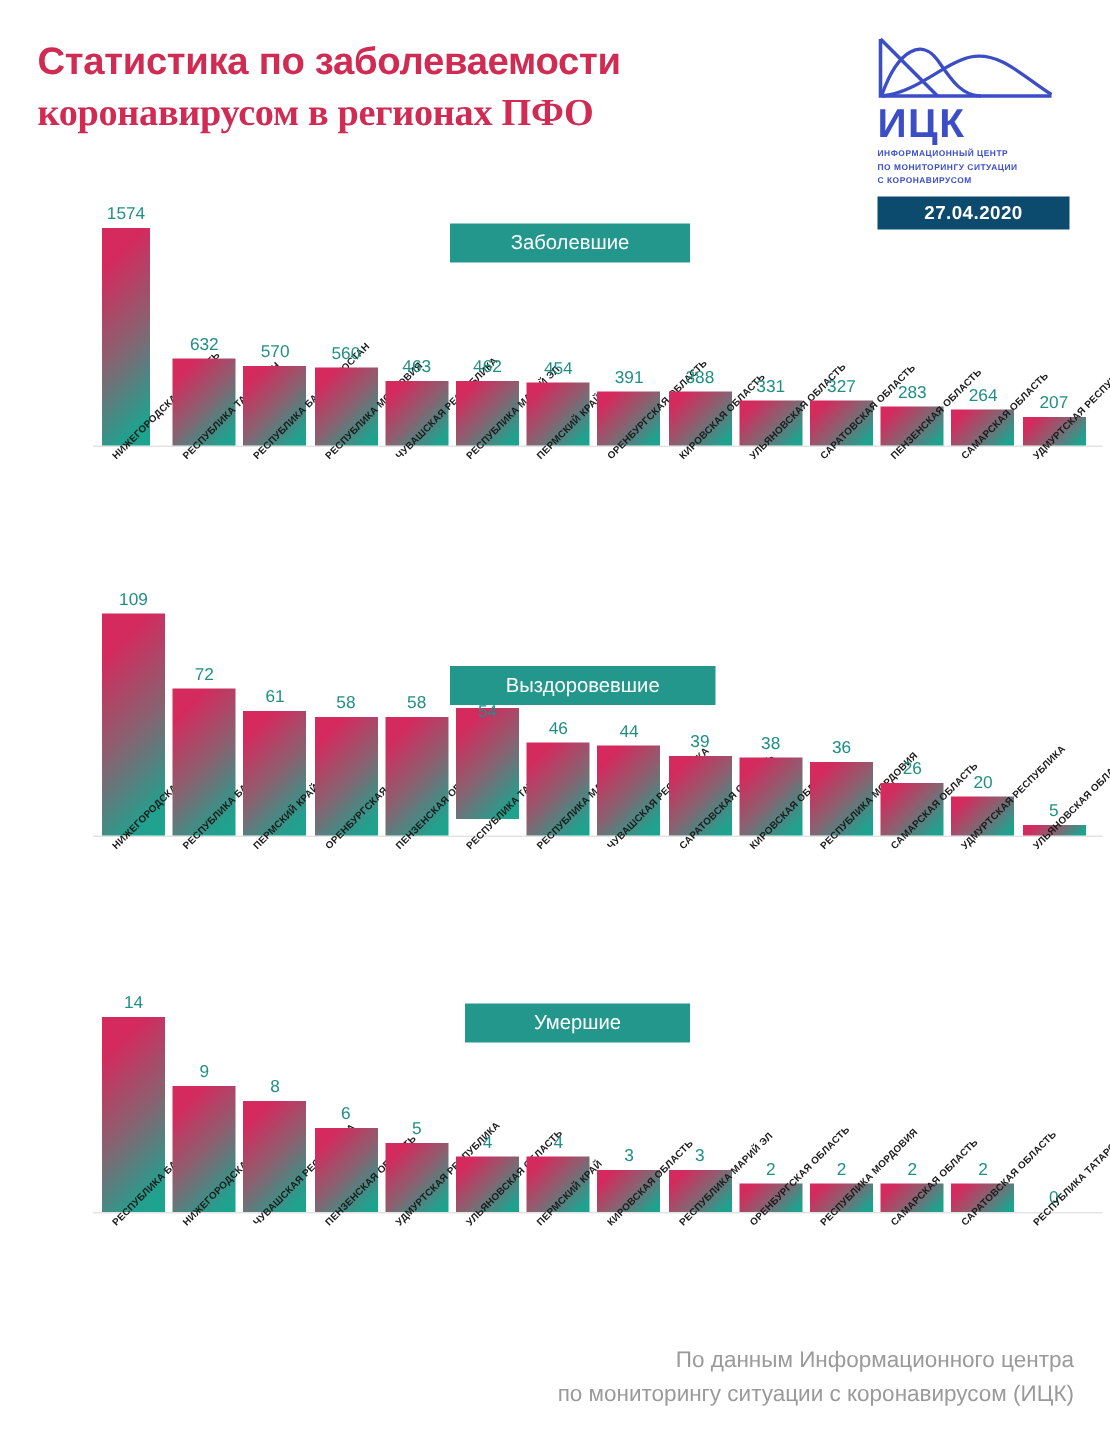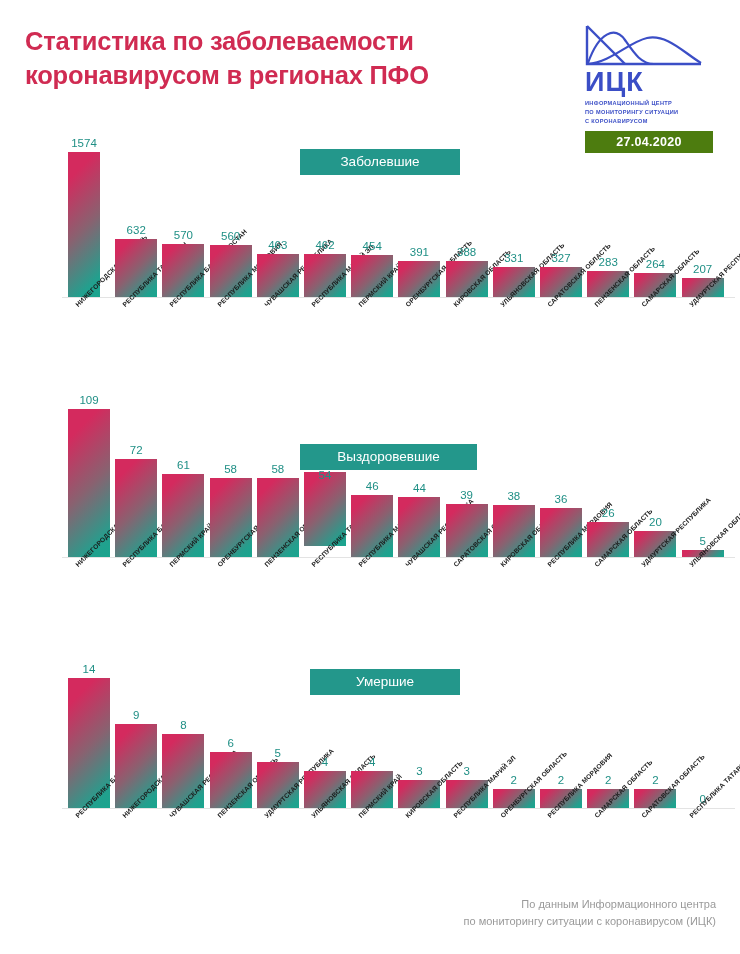--- a/index.html
+++ b/index.html
@@ -11,34 +11,34 @@
   }
   .page{position:relative;width:740px;height:954px;}
 
   
   .header{position:absolute;left:0;top:0;width:740px;height:118px;padding-left:37px;}
   .title{
     position:absolute;left:25px;top:24px;width:520px;
     font-size:25.5px;font-weight:bold;line-height:1.34;
     color:#d02b52;letter-spacing:-0.2px;
   }
-  .title .l2{display:block;}
+  .title .l2{display:block;font-family:Liberation Serif, serif;}
 
   .logo{position:absolute;left:585px;top:24px;width:133px;}
   .logo-mark{width:118px;height:44px;display:block;}
   .logo-word{
     font-size:27px;font-weight:bold;color:#3b4ec6;
     letter-spacing:1px;line-height:1;margin-top:1px;
   }
   .logo-sub{
     font-size:5.6px;color:#3b4ec6;line-height:1.62;
     letter-spacing:0.35px;margin-top:3px;font-weight:bold;
   }
   .logo-date{
-    margin-top:5px;background:#4d7c0f;color:#fff;
+    margin-top:5px;background:#0c4a6e;color:#fff;
     font-size:12.5px;font-weight:bold;text-align:center;
     padding:3.5px 0 4px;width:128px;letter-spacing:0.3px;
   }
 
   
   .chart{position:absolute;left:0;width:740px;}
   .badge{
     position:absolute;background:#23978b;color:#ffffff;
     font-size:13.5px;padding:5px 16px 6px;white-space:nowrap;
     text-align:center;
@@ -56,21 +56,21 @@
   .lab{
     position:absolute;top:0;
     font-size:6.6px;font-weight:bold;color:#1b1b1b;
     white-space:nowrap;transform-origin:left top;
     transform:rotate(-45deg);letter-spacing:0.15px;
   }
 
   
   .footer{
     position:absolute;right:24px;top:896px;width:420px;
-    text-align:right;font-size:11px;color:#9a9a9a;line-height:1.5;
+    text-align:right;font-size:15px;color:#9a9a9a;line-height:1.5;
   }
 </style>
 </head>
 <body>
 
 <div class="page">
 
   <div class="header">
     <div class="title">
       <span>Статистика по заболеваемости</span>

